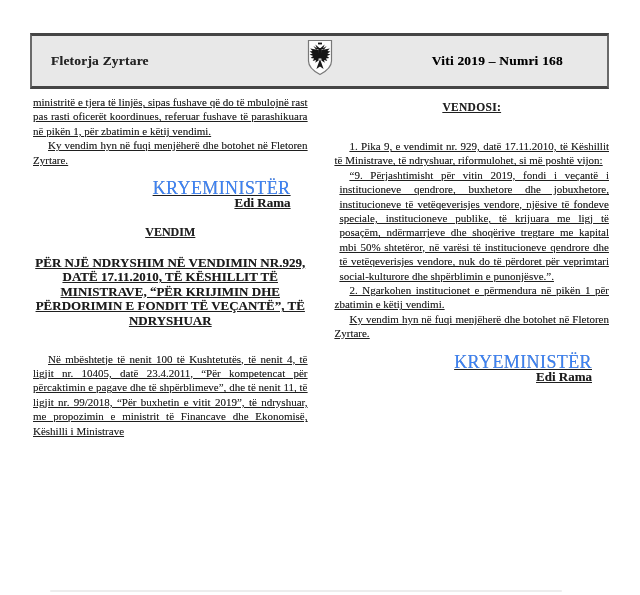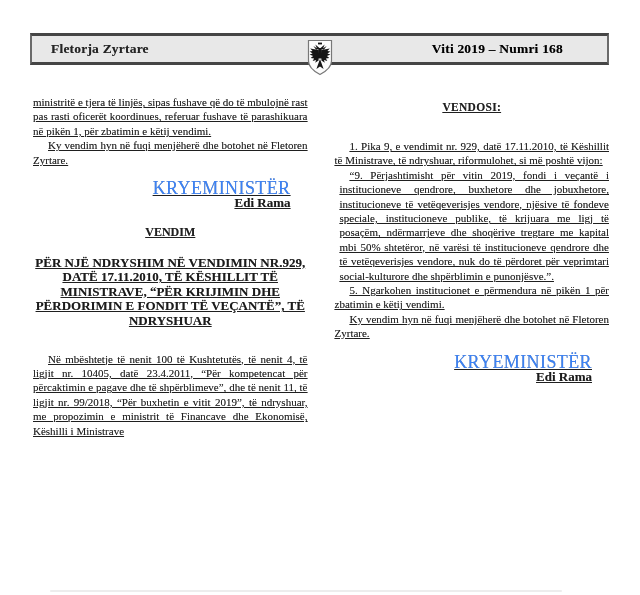--- a/index.html
+++ b/index.html
@@ -14,21 +14,21 @@
   .page {
     position: absolute; inset: 0;
     background: #ffffff;
     text-shadow: 0 0 0.6px rgba(70,70,70,0.55);
   }
 
   
   .banner {
     position: absolute;
     left: 30px; top: 33px;
-    width: 579px; height: 32px;
+    width: 579px; height: 56px;
     background: #e8e8e8;
     border-top: 3px solid #454545;
     border-bottom: 3px solid #454545;
     border-left: 2px solid #6a6a6a;
     border-right: 2px solid #6a6a6a;
   }
   .banner-left {
     position: absolute; left: 19px; top: 50%;
     transform: translateY(-50%);
     font-weight: bold; font-size: 13.5px; color: #242424;
@@ -129,21 +129,21 @@
       <div class="p indent basis">Në mbështetje të nenit 100 të Kushtetutës, të nenit 4, të ligjit nr. 10405, datë 23.4.2011, “Për kompetencat për përcaktimin e pagave dhe të shpërblimeve”, dhe të nenit 11, të ligjit nr. 99/2018, “Për buxhetin e vitit 2019”, të ndryshuar, me propozimin e ministrit të Financave dhe Ekonomisë, Këshilli i Ministrave</div>
     </div>
 
     <div class="col">
       <div class="vendosi">VENDOSI:</div>
 
       <div class="p indent">1. Pika 9, e vendimit nr. 929, datë 17.11.2010, të Këshillit të Ministrave, të ndryshuar, riformulohet, si më poshtë vijon:</div>
 
       <div class="p quote-block">“9. Përjashtimisht për vitin 2019, fondi i veçantë i institucioneve qendrore, buxhetore dhe jobuxhetore, institucioneve të vetëqeverisjes vendore, njësive të fondeve speciale, institucioneve publike, të krijuara me ligj të posaçëm, ndërmarrjeve dhe shoqërive tregtare me kapital mbi 50% shtetëror, në varësi të institucioneve qendrore dhe të vetëqeverisjes vendore, nuk do të përdoret për veprimtari social-kulturore dhe shpërblimin e punonjësve.”.</div>
 
-      <div class="p indent">5. Ngarkohen institucionet e përmendura në pikën 1 për zbatimin e këtij vendimi.</div>
+      <div class="p indent">2. Ngarkohen institucionet e përmendura në pikën 1 për zbatimin e këtij vendimi.</div>
 
       <div class="p indent">Ky vendim hyn në fuqi menjëherë dhe botohet në Fletoren Zyrtare.</div>
 
       <div class="sig">
         <div class="sig-title">KRYEMINISTËR</div>
         <div class="sig-name">Edi Rama</div>
       </div>
     </div>
 
   </div>

